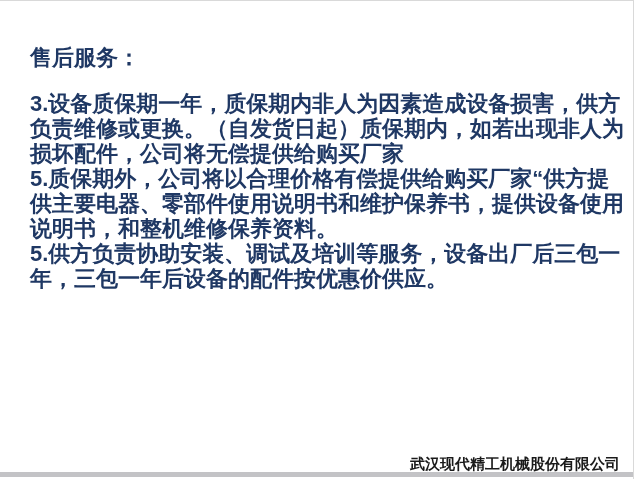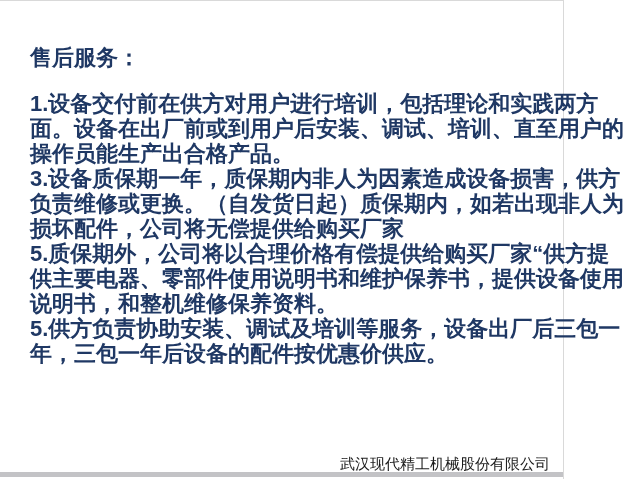--- a/index.html
+++ b/index.html
@@ -12,21 +12,21 @@
   * { box-sizing: border-box; margin: 0; padding: 0; }
   html, body {
     width: 634px;
     height: 479px;
     background: var(--background);
     font-family: "Liberation Sans", "DejaVu Sans", sans-serif;
     overflow: hidden;
   }
   .slide {
     position: relative;
-    width: 564px;
+    width: 634px;
     height: 479px;
     background: var(--background);
     border-top: 1px solid var(--edge-border);
     border-right: 1px solid var(--edge-border);
   }
   .slide-title {
     position: absolute;
     left: 30px;
     top: 44px;
     font-size: 22px;
@@ -47,42 +47,41 @@
     word-break: break-all;
     text-align: left;
   }
   .slide-body p { margin: 0; }
   .footer-company {
     position: absolute;
     right: 13px;
     bottom: 7px;
     font-size: 15px;
     line-height: 16px;
-    font-weight: 400;
+    font-weight: 700;
     color: var(--footer-text);
     white-space: nowrap;
   }
   .footer-bar {
     position: absolute;
     left: 0;
     right: 0;
     bottom: 2px;
     height: 5px;
     background: var(--footer-bar);
   }
 </style>
 </head>
 <body>
 
 <div class="slide">
 
   <div class="slide-title">售后服务：</div>
 
   <div class="slide-body">
-    <p>1.设备交付前在供方对用户进行培训，包括理论和实践两方面。设备在出厂前或到用户后安装、调试、培训、直至用户的操作员能生产出合格产品。</p>
     <p>3.设备质保期一年，质保期内非人为因素造成设备损害，供方负责维修或更换。（自发货日起）质保期内，如若出现非人为损坏配件，公司将无偿提供给购买厂家</p>
     <p>5.质保期外，公司将以合理价格有偿提供给购买厂家“供方提供主要电器、零部件使用说明书和维护保养书，提供设备使用说明书，和整机维修保养资料。</p>
     <p>5.供方负责协助安装、调试及培训等服务，设备出厂后三包一年，三包一年后设备的配件按优惠价供应。</p>
   </div>
 
   <div class="footer-company">武汉现代精工机械股份有限公司</div>
 
   <div class="footer-bar"></div>
 
 </div>

